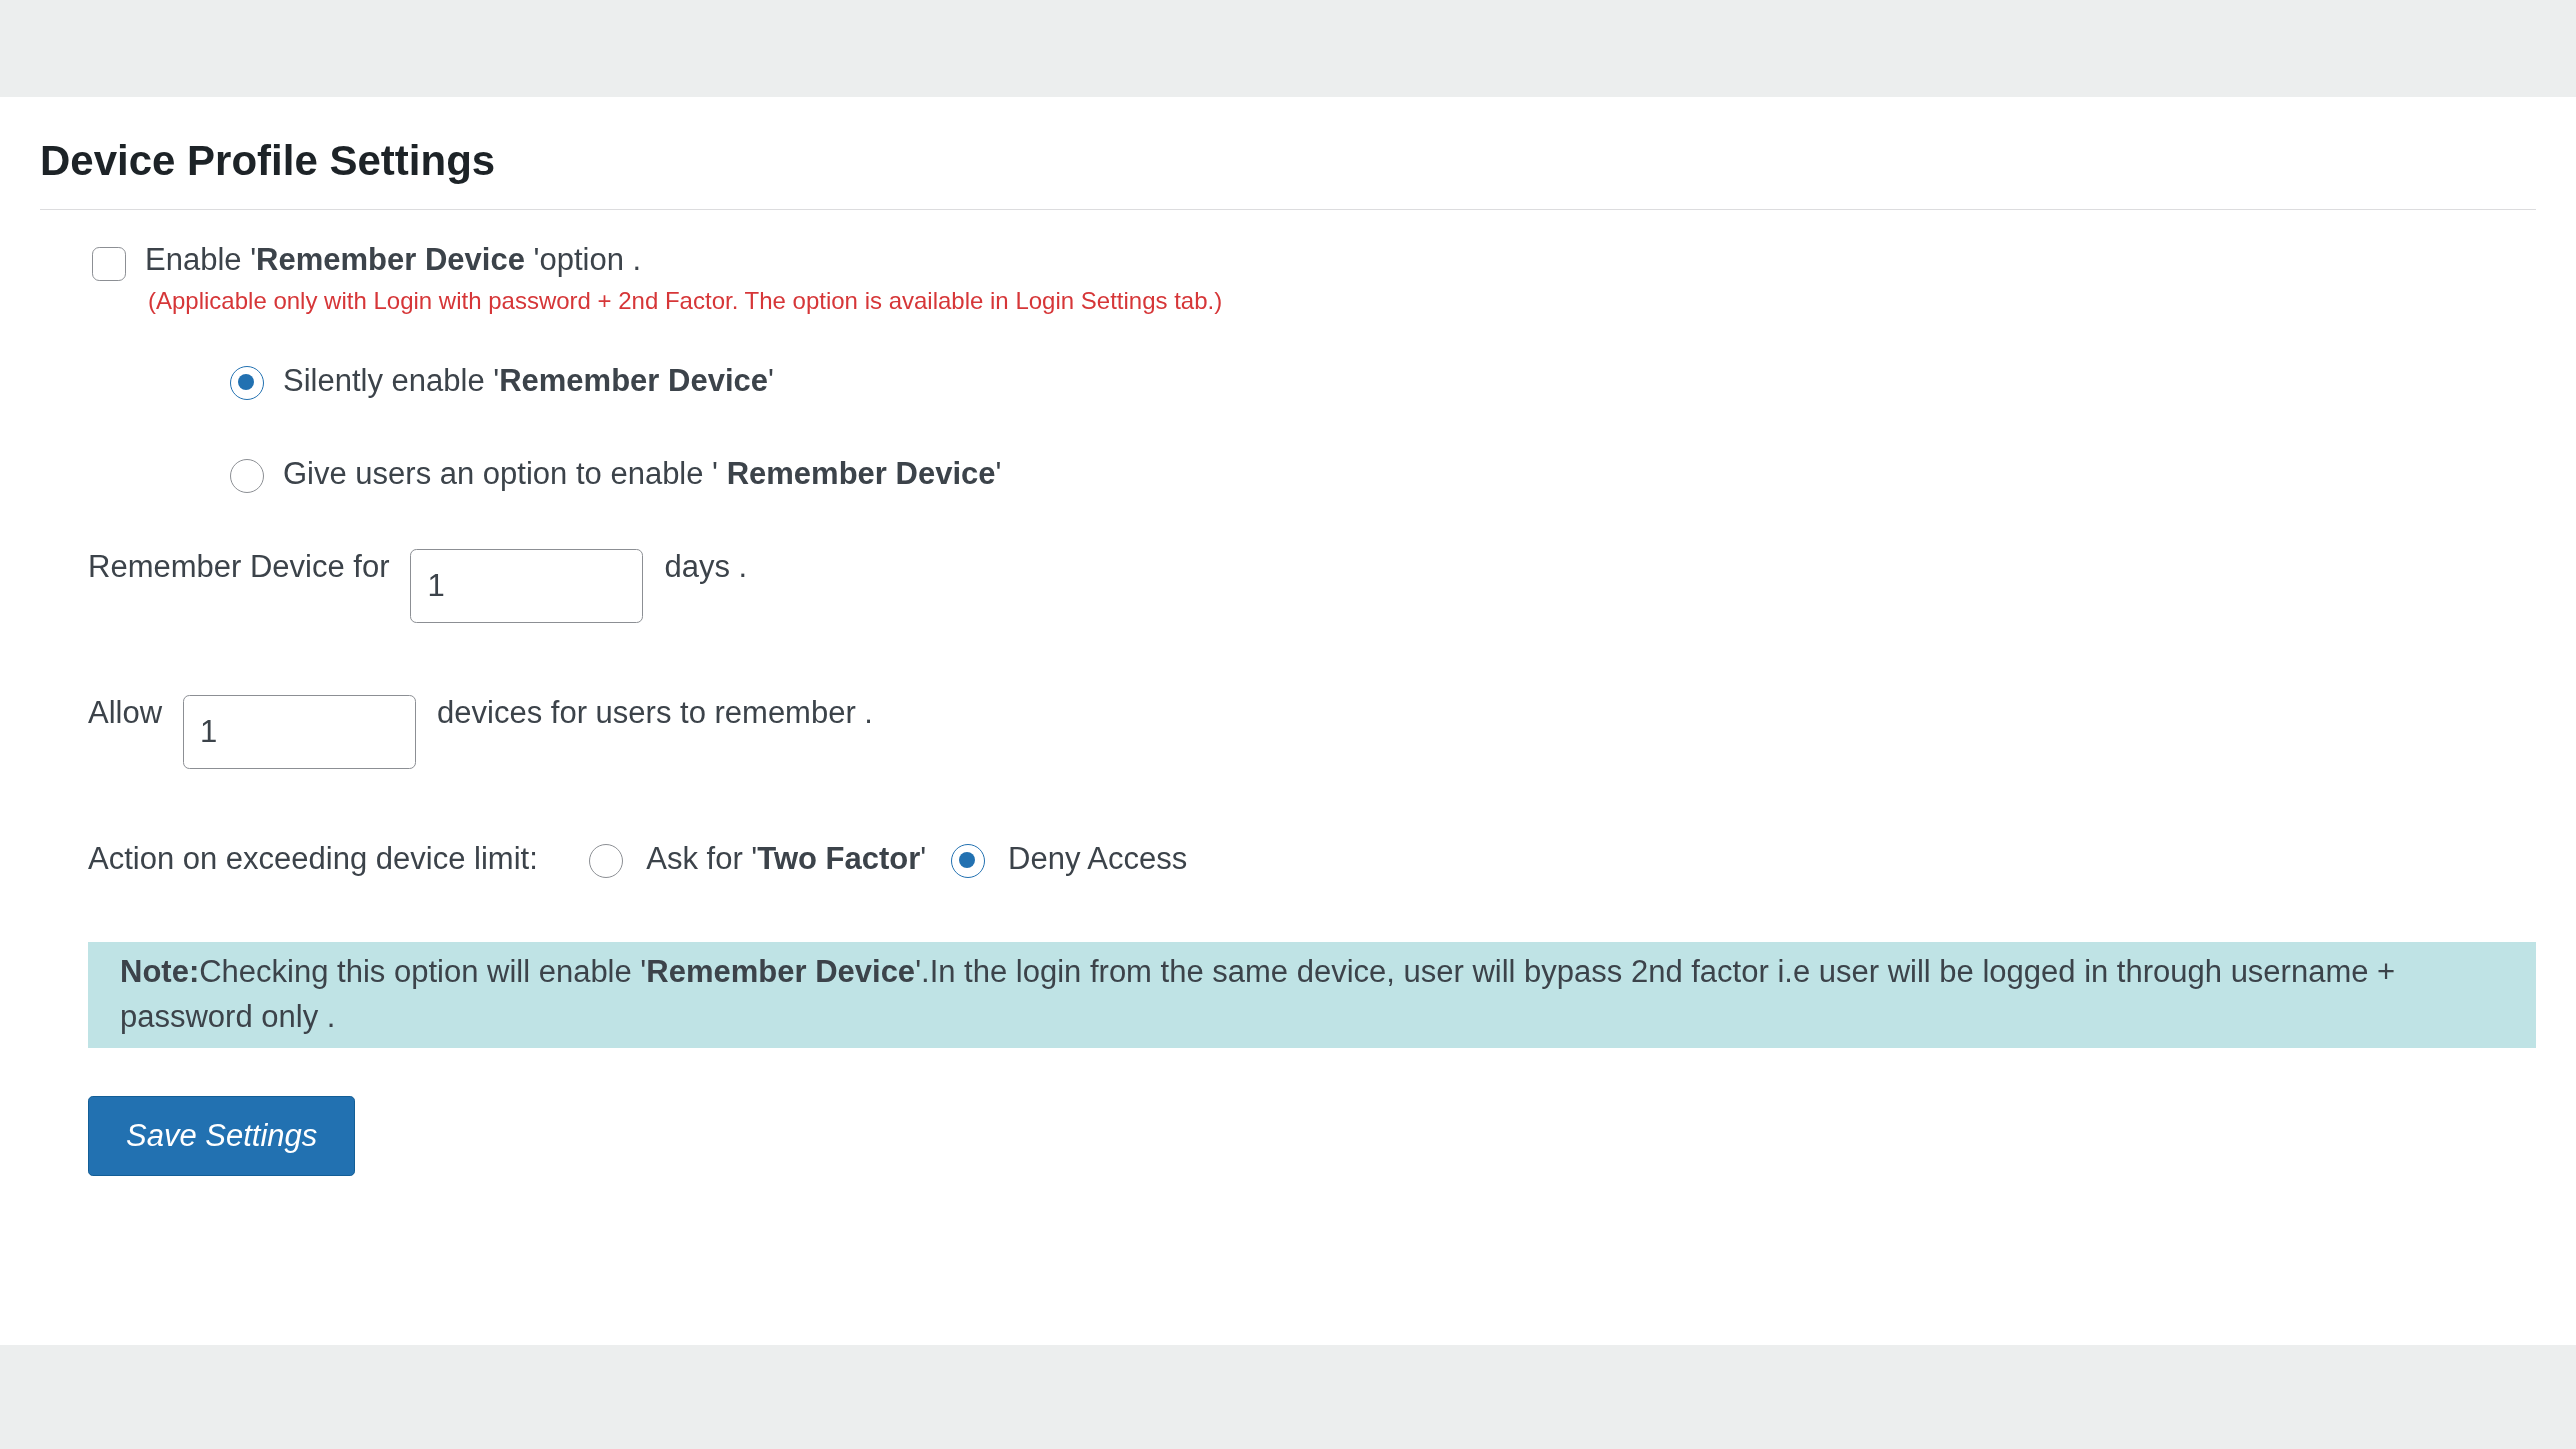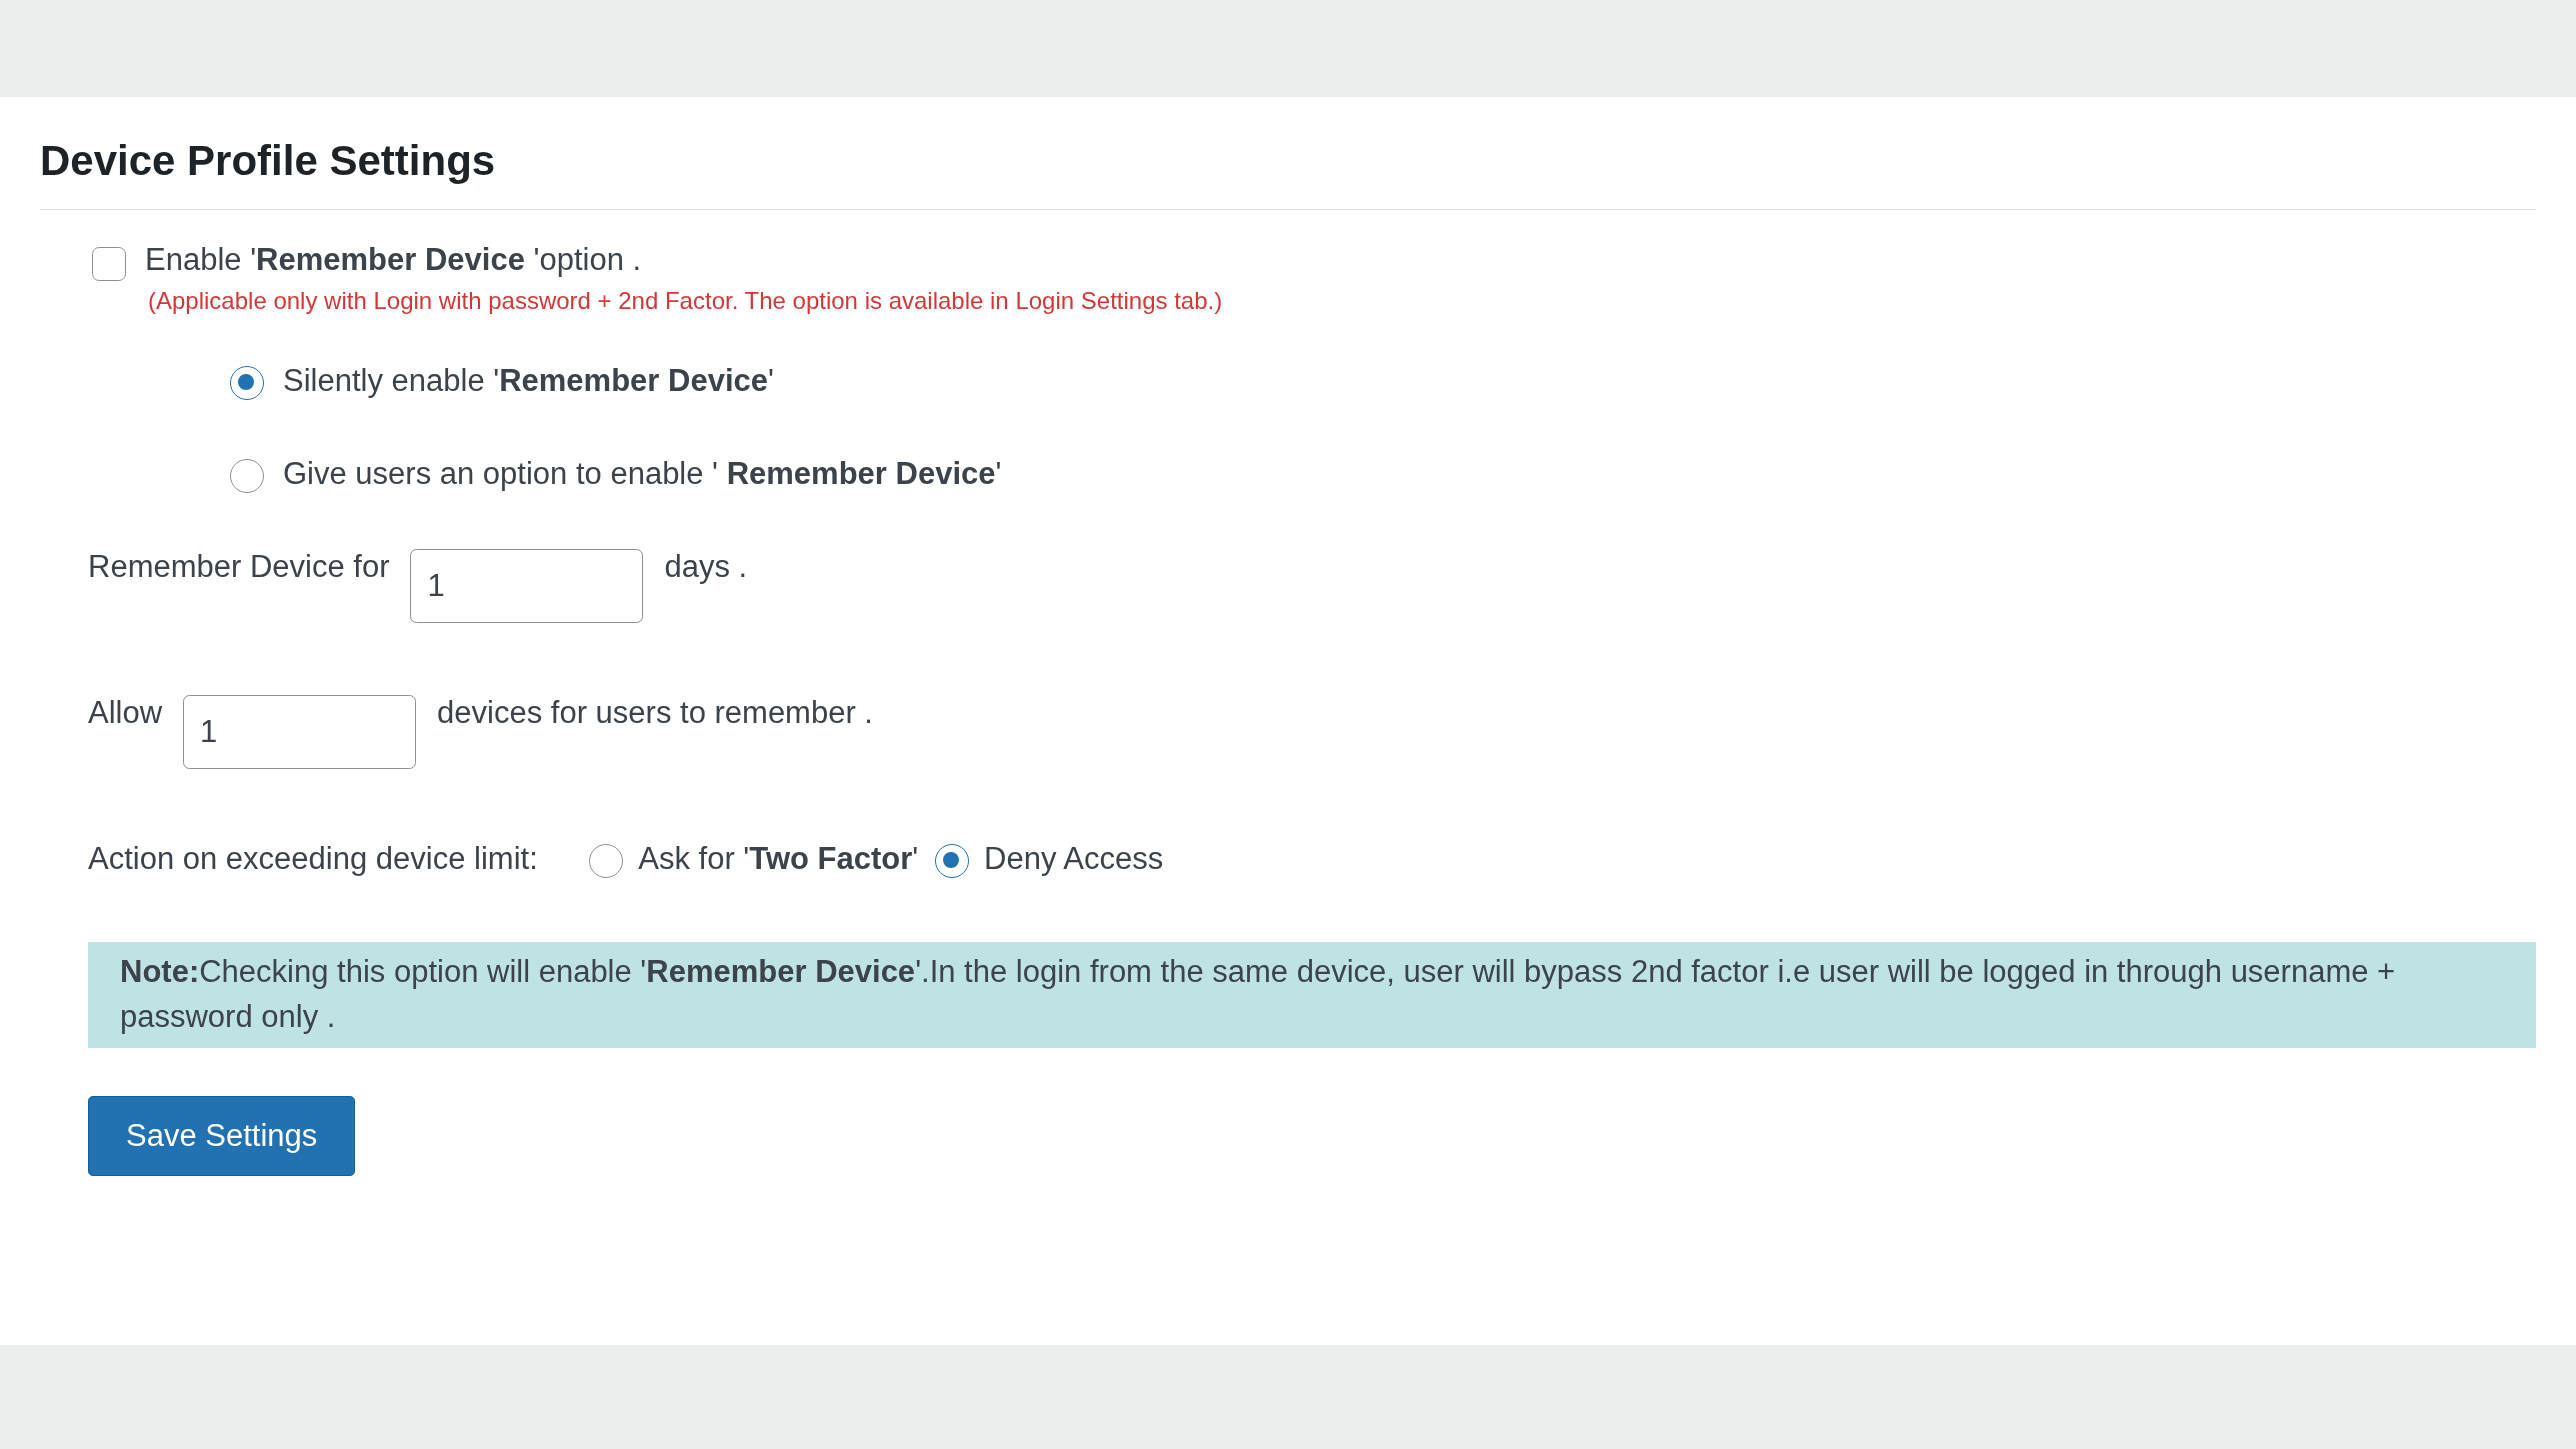--- a/index.html
+++ b/index.html
@@ -132,21 +132,21 @@
   .action-row {
     display:flex;
     align-items:center;
     gap:14.5px;
     margin-top:72px;
     font-size:31px;
   }
   .action-choices {
     display:flex;
     align-items:center;
-    gap:12px;
+    gap:20px;
     margin-left:32px;
   }
   .note-box {
     background:#bfe3e5;
     padding:8px 32px;
     font-size:31px;
     margin-top:64px;
     margin-left:0px;
     color:#3c434a;
     line-height:1.45;
@@ -155,20 +155,21 @@
   .save-btn {
     display:inline-block;
     margin-top:48px;
     background:#2271b1;
     color:#fff;
     border:0.8px solid #135e96;
     border-radius:4.8px;
     font-size:31px;
     padding:21px 37px;
     cursor:pointer;
+    font-style:italic;
   }
   .bold { font-weight:600; }
 </style>
 </head>
 <body>
 
 <div class="bg">
   <div class="bg-inner">
     <div class="panel">
 

